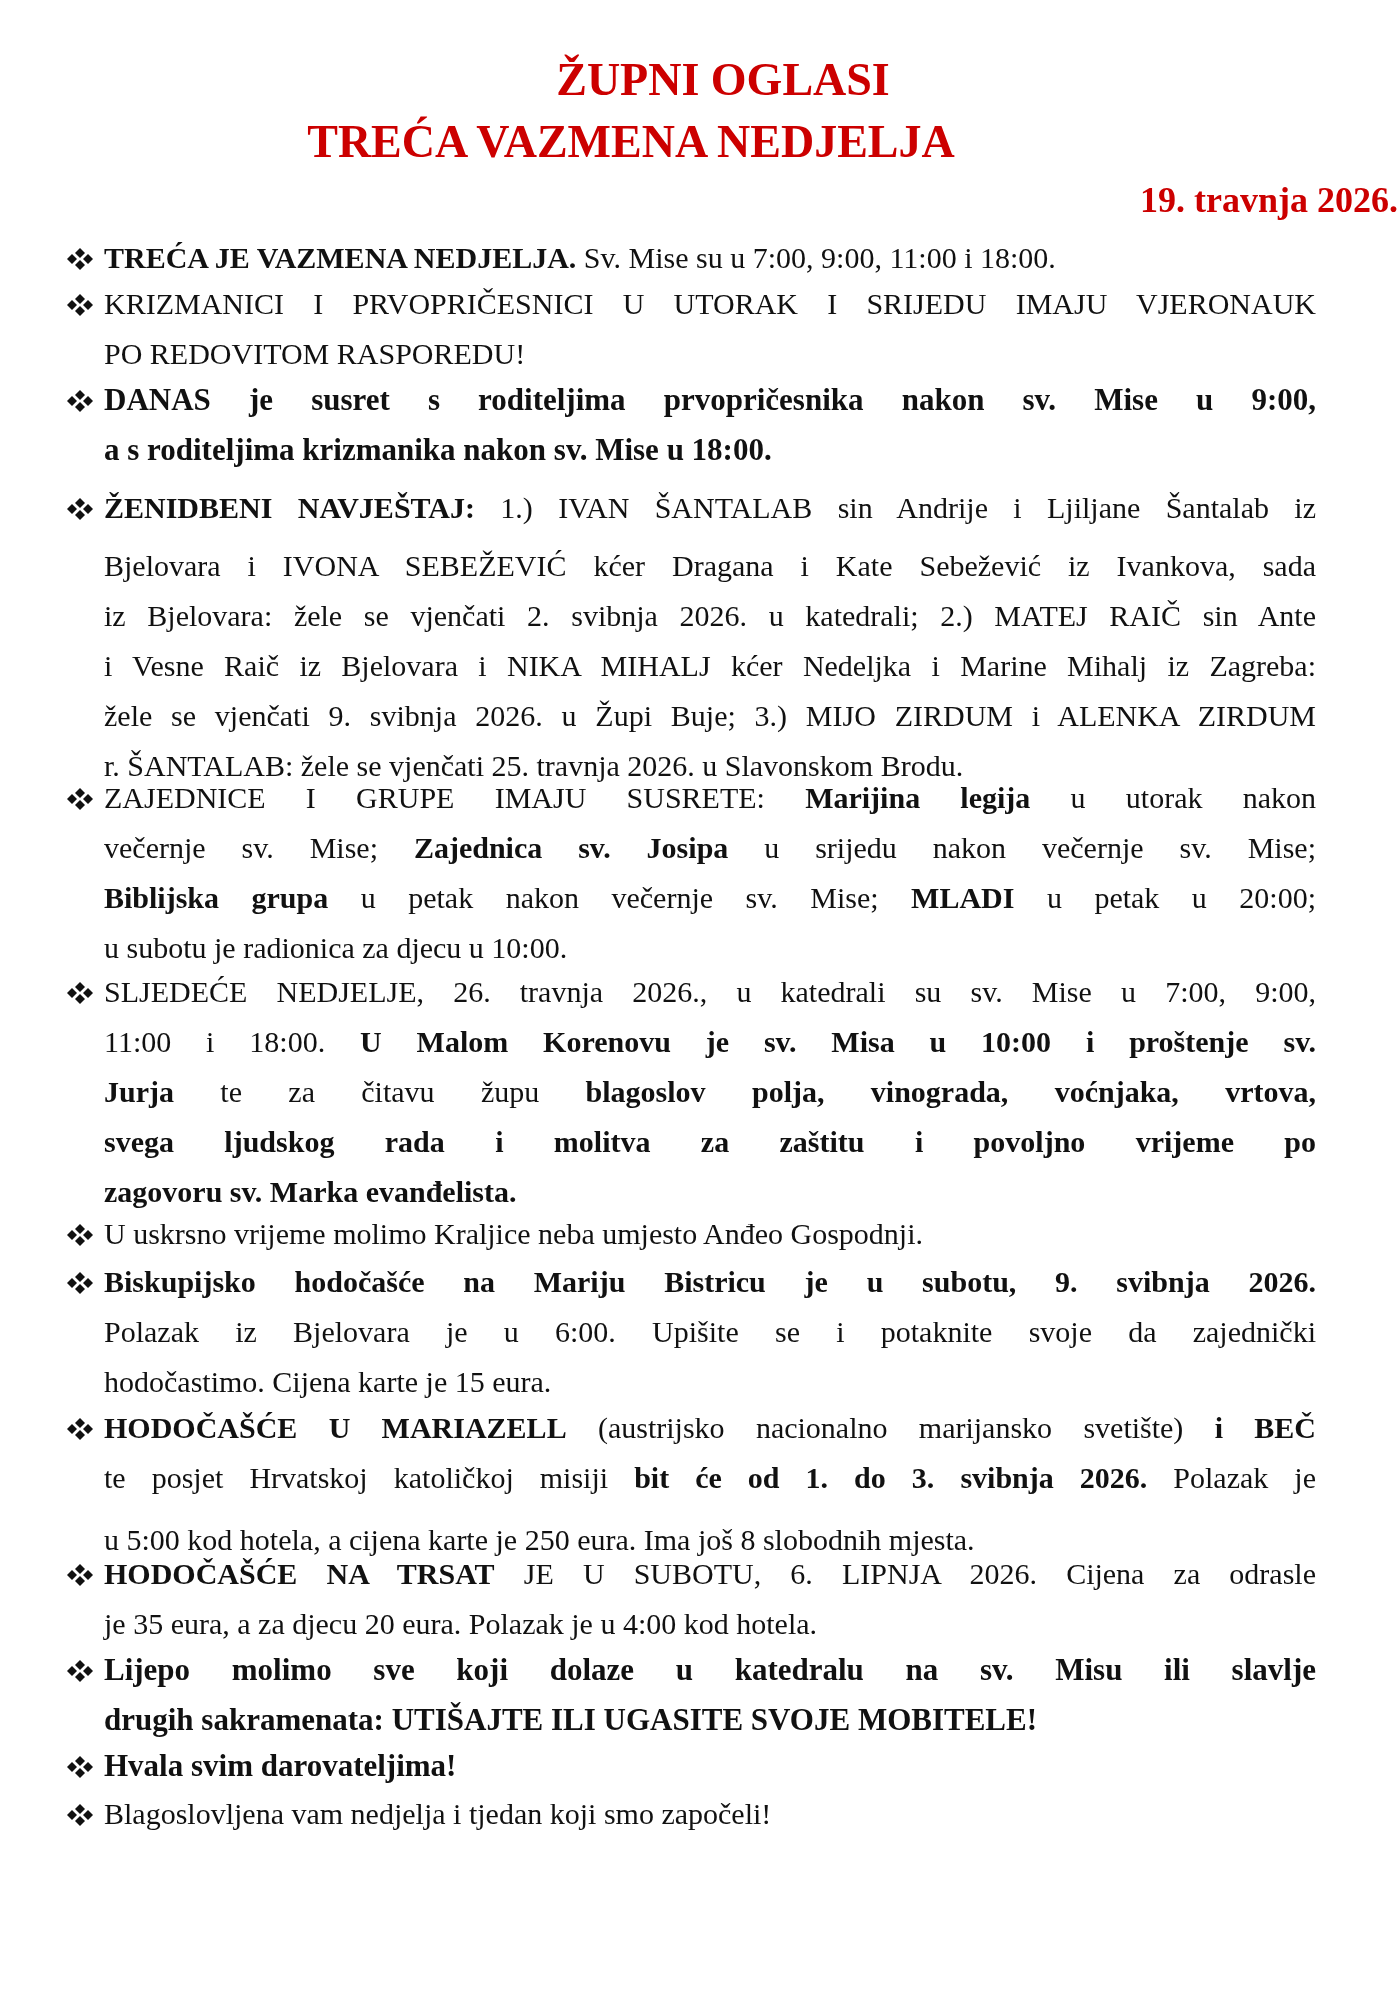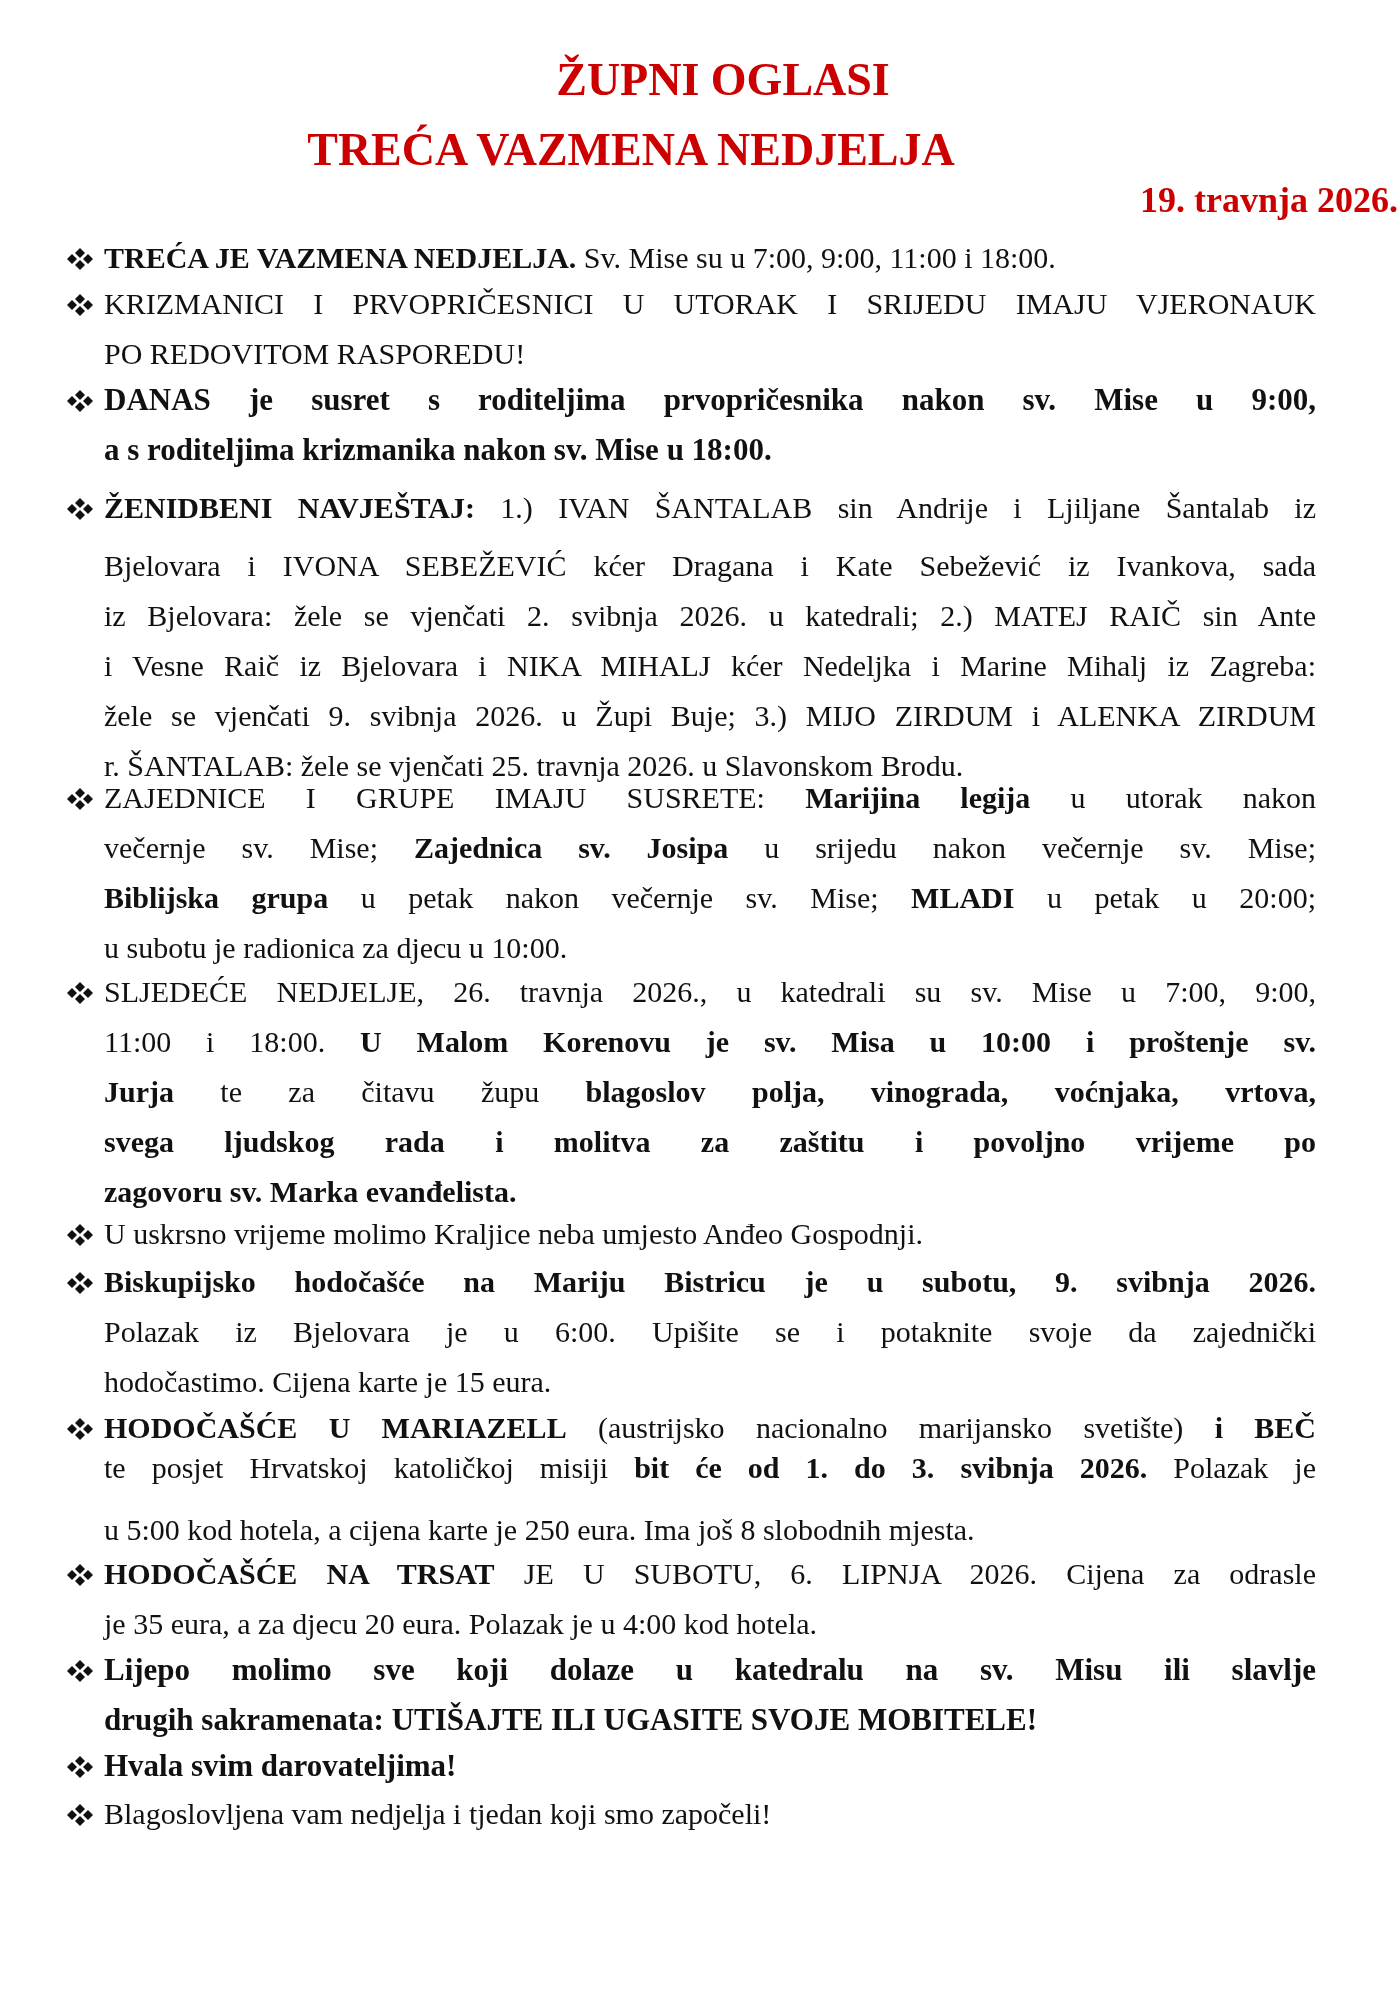--- a/index.html
+++ b/index.html
@@ -4,21 +4,21 @@
 <style>
   html, body { margin: 0; padding: 0; background: #ffffff; }
   body { width: 1398px; height: 2005px; position: relative; overflow: hidden; }
   .page {
     position: absolute; left: 0; top: 0; width: 1398px; height: 2005px;
     font-family: "Liberation Serif", "DejaVu Serif", serif;
     color: #111111;
   }
   .header { text-align: center; color: #cc0000; font-weight: bold; }
   .title1 { position: absolute; left: 0; width: 1398px; top: 52px; font-size: 46px; line-height: 56px; }
-  .title2 { position: absolute; left: 0; width: 1262px; top: 122px; font-size: 46px; line-height: 56px; }
+  .title2 { position: absolute; left: 0; width: 1262px; top: 114px; font-size: 46px; line-height: 56px; }
   .date   { position: absolute; left: 0; width: 1398px; top: 178px; font-size: 36px; line-height: 44px; }
 
   .list { position: absolute; left: 64px; top: 238px; width: 1252px; }
   .item { position: relative; padding-left: 40px; font-size: 30px; line-height: 40px; text-align: justify; }
   .bullet { position: absolute; left: 0; top: 0; width: 34px; height: 40px; }
   .bullet svg { position: absolute; left: 2px; top: 10px; }
   .line { display: block; white-space: nowrap; }
   .jline { display: block; text-align-last: justify; }
   b { font-weight: bold; }
 </style>
@@ -157,21 +157,21 @@
     <span class="bullet">
       <svg width="28" height="22" viewBox="0 0 28 22">
         <polygon points="14,0 19,5 14,10 9,5" fill="#111"></polygon>
         <polygon points="14,12 19,17 14,22 9,17" fill="#111"></polygon>
         <polygon points="6,6 11,11 6,16 1,11" fill="#111"></polygon>
         <polygon points="22,6 27,11 22,16 17,11" fill="#111"></polygon>
       </svg>
     </span>
 
       <span class="jline"><b>HODOČAŠĆE U MARIAZELL</b><span> (austrijsko nacionalno marijansko svetište) </span><b>i BEČ</b></span>
-      <span class="jline" style=""><span>te posjet Hrvatskoj katoličkoj misiji </span><b>bit će od 1. do 3. svibnja 2026.</b><span> Polazak je</span></span>
+      <span class="jline" style="margin-top:10px"><span>te posjet Hrvatskoj katoličkoj misiji </span><b>bit će od 1. do 3. svibnja 2026.</b><span> Polazak je</span></span>
       <span class="line" style="margin-top:22px">u 5:00 kod hotela, a cijena karte je 250 eura. Ima još 8 slobodnih mjesta.</span>
     </div>
 
     <div class="item" style="position:absolute; top:1316px; width:1212px;">
     <span class="bullet">
       <svg width="28" height="22" viewBox="0 0 28 22">
         <polygon points="14,0 19,5 14,10 9,5" fill="#111"></polygon>
         <polygon points="14,12 19,17 14,22 9,17" fill="#111"></polygon>
         <polygon points="6,6 11,11 6,16 1,11" fill="#111"></polygon>
         <polygon points="22,6 27,11 22,16 17,11" fill="#111"></polygon>

